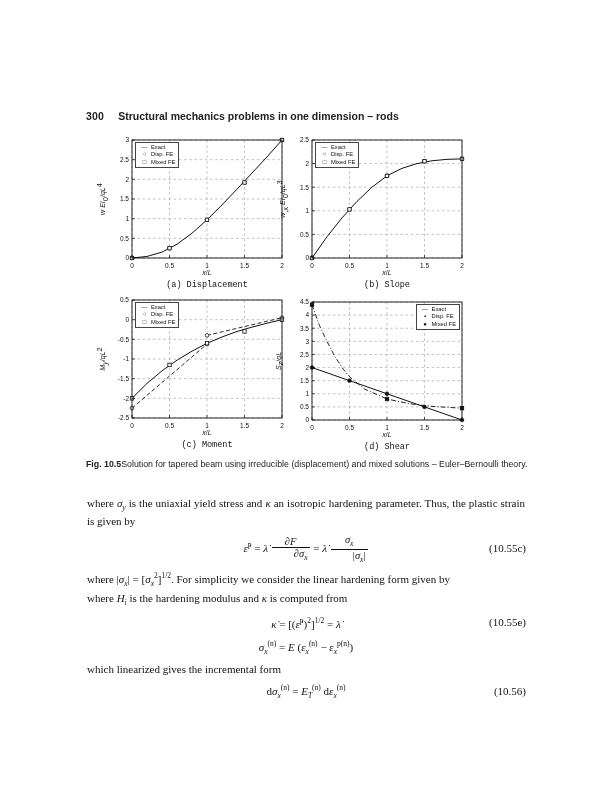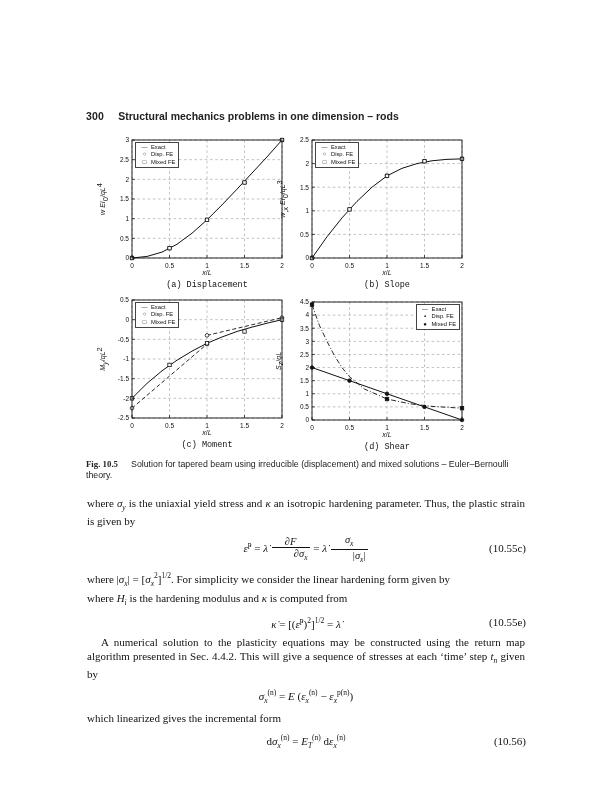--- a/index.html
+++ b/index.html
@@ -20,21 +20,21 @@
                  font-family:"Liberation Sans","DejaVu Sans",sans-serif;font-size:7px;color:#111;}
   .chart .sublabel{position:absolute;left:31px;top:147px;width:180px;text-align:center;
                  font-family:Liberation Mono, monospace;font-size:8.5px;color:#111;}
   .legend{position:absolute;background:#fff;border:1px solid #444;padding:1px 3px 1px 2px;
           font-family:"Liberation Sans","DejaVu Sans",sans-serif;font-size:5.8px;line-height:7.4px;color:#111;white-space:nowrap;}
   .legend .g{display:inline-block;width:13px;text-align:center;font-size:6px;}
   svg text{font-family:"Liberation Sans","DejaVu Sans",sans-serif;font-size:6.5px;fill:#111;}
   
   .caption{position:absolute;left:86px;top:459px;width:444px;font-family:"Liberation Sans","DejaVu Sans",sans-serif;
            font-size:8.8px;line-height:11px;color:#222;}
-  .caption b{margin-right:13px;font-family:Liberation Serif, serif;}
+  .caption b{margin-right:0;}
   
   .bodytext{position:absolute;left:86px;top:496px;width:440px;font-size:11px;line-height:13.8px;text-align:justify;}
   .bodytext p{margin:1px;}
   .bodytext p.indent{text-indent:14px;margin-top:3px;}
   .eqrow{position:relative;text-align:center;margin:5px 0 4px 0;font-size:11px;}
   .eqrow .eqno{position:absolute;right:0;top:50%;transform:translateY(-50%);font-style:normal;}
   .frac{display:inline-block;vertical-align:middle;text-align:center;font-size:10.5px;line-height:11px;padding:0 1px;}
   .frac .num{display:block;border-bottom:1px solid #111;padding:0 2px;}
   .frac .den{display:block;padding:0 2px;margin-left:20px;}
   sup,sub{font-size:7.5px;}
@@ -305,21 +305,20 @@
     <div class="eqrow">
       <span><i>ε̇</i><sup>p</sup> = <i>λ̇</i> <span class="frac"><span class="num">∂<i>F</i></span><span class="den">∂<i>σ<sub>x</sub></i></span></span> = <i>λ̇</i> <span class="frac"><span class="num"><i>σ<sub>x</sub></i></span><span class="den">|<i>σ<sub>x</sub></i>|</span></span></span>
       <span class="eqno">(10.55c)</span>
     </div>
     <p>where |<i>σ<sub>x</sub></i>| = [<i>σ<sub>x</sub></i><sup>2</sup>]<sup>1/2</sup>.  For simplicity we consider the linear hardening form given by</p>
     <p>where <i>H<sub>i</sub></i> is the hardening modulus and <i>κ</i> is computed from</p>
     <div class="eqrow">
       <span><i>κ̇</i> = [(<i>ε̇</i><sup>p</sup>)<sup>2</sup>]<sup>1/2</sup> = <i>λ̇</i></span>
       <span class="eqno">(10.55e)</span>
     </div>
-    <p class="indent">A numerical solution to the plasticity equations may be constructed using the return map algorithm presented in Sec. 4.4.2.  This will give a sequence of stresses at each ‘time’ step <i>t<sub>n</sub></i> given by</p>
     <div class="eqrow">
       <span><i>σ<sub>x</sub></i><sup>(n)</sup> = <i>E</i> (<i>ε<sub>x</sub></i><sup>(n)</sup> − <i>ε<sub>x</sub></i><sup>p(n)</sup>)</span>
     </div>
     <p>which linearized gives the incremental form</p>
     <div class="eqrow">
       <span>d<i>σ<sub>x</sub></i><sup>(n)</sup> = <i>E<sub>T</sub></i><sup>(n)</sup> d<i>ε<sub>x</sub></i><sup>(n)</sup></span>
       <span class="eqno">(10.56)</span>
     </div>
   </div>
 

